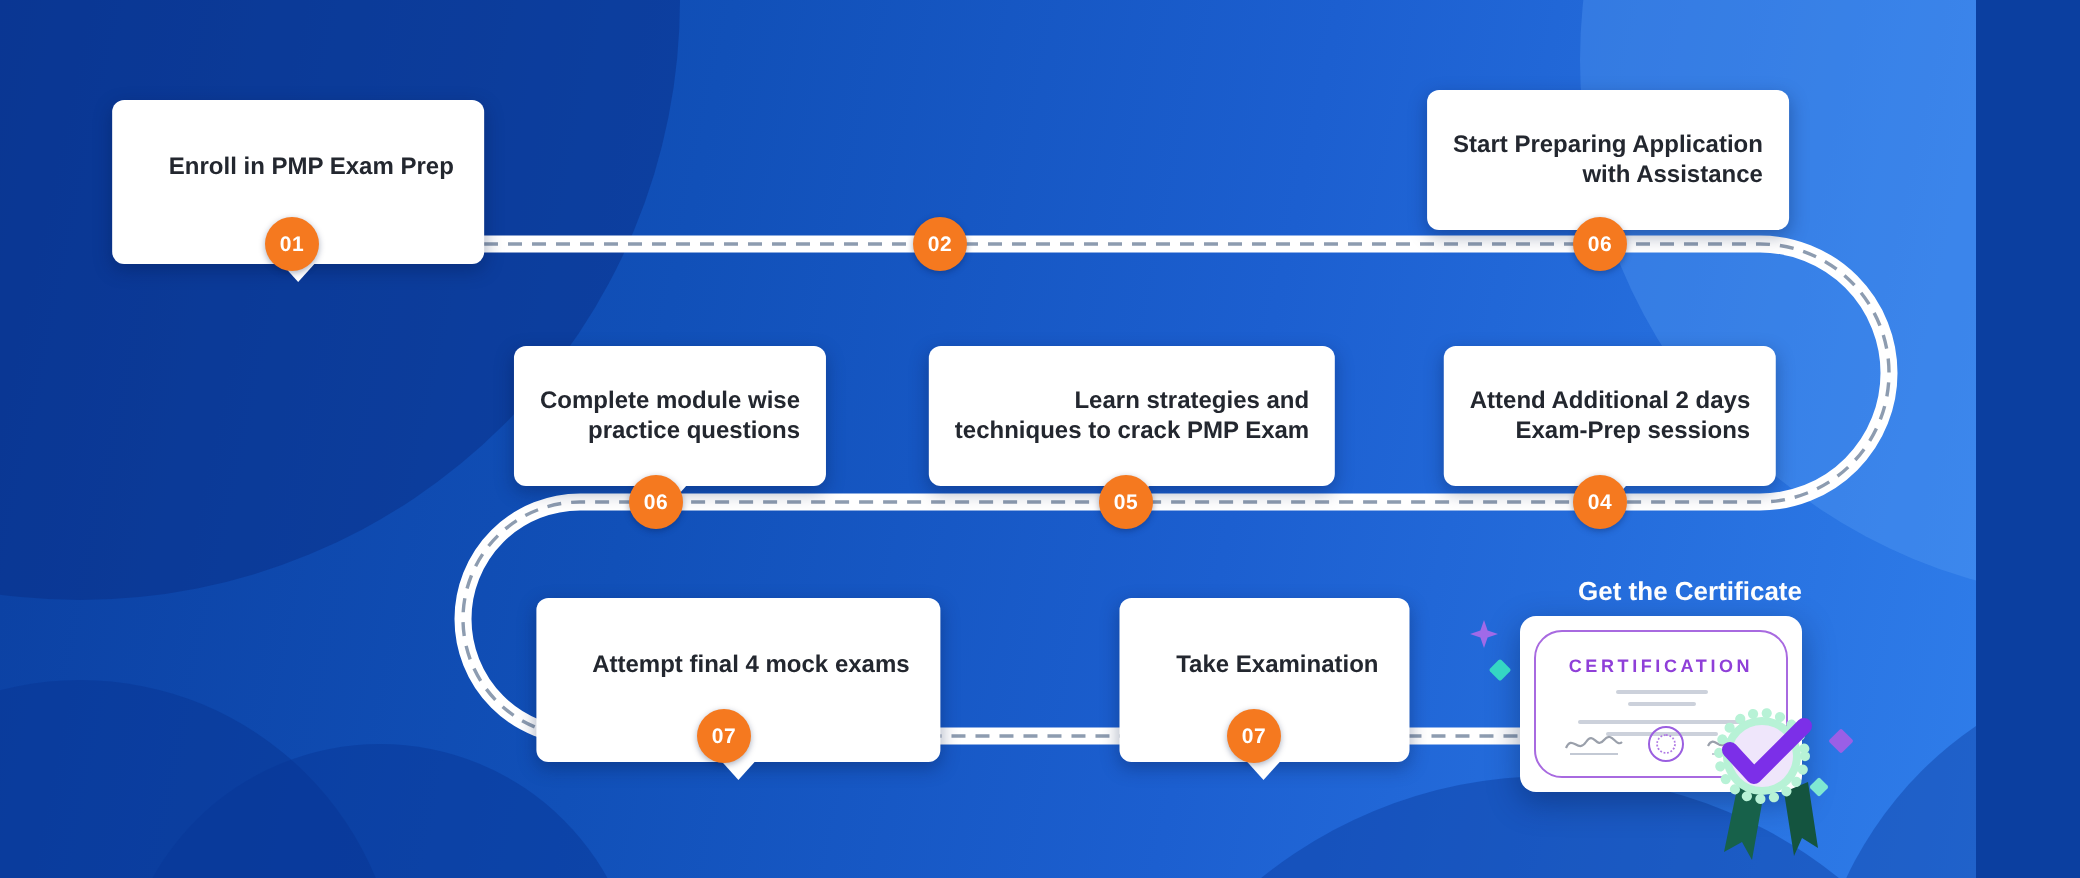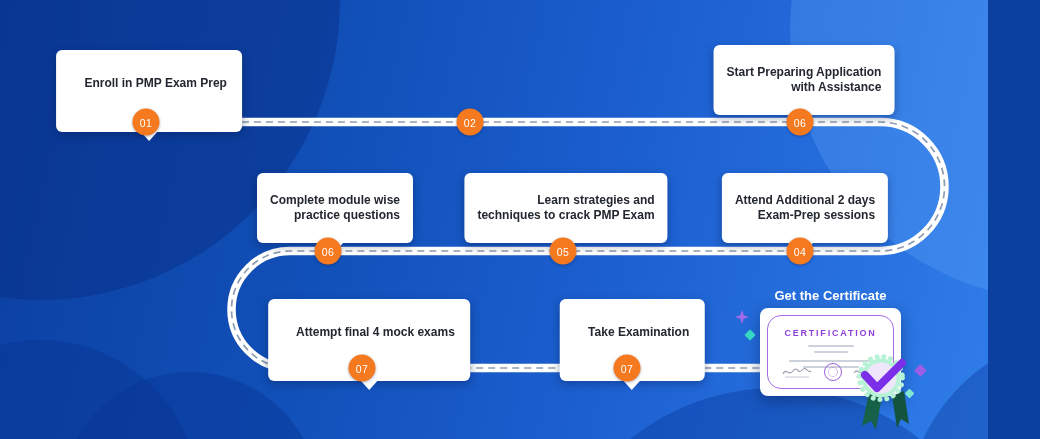--- a/index.html
+++ b/index.html
@@ -32,27 +32,27 @@
     position:absolute;left:50%;bottom:-9px;margin-left:-9px;width:0;height:0;
     border-left:9px solid transparent;border-right:9px solid transparent;
     border-top:10px solid #ffffff;
   }
   .dot{
     position:absolute;transform:translate(-50%,-50%);z-index:4;
     width:27px;height:27px;border-radius:50%;
     background:var(--step_orange,#f5791f);
     box-shadow:0 1px 3px rgba(6,24,70,.35);
     display:flex;align-items:center;justify-content:center;
-    color:#ffffff;font-size:10.5px;font-weight:400;letter-spacing:.3px;
+    color:#ffffff;font-size:10.5px;font-weight:700;letter-spacing:.3px;
   }
 
   
   .cert-heading{
     position:absolute;left:760px;top:288px;width:141px;z-index:5;
-    text-align:center;color:#ffffff;font-size:13px;font-weight:700;
+    text-align:right;color:#ffffff;font-size:13px;font-weight:700;
   }
   .cert-card{
     position:absolute;left:760px;top:308px;width:141px;height:88px;z-index:5;
     background:#ffffff;border-radius:8px;box-shadow:0 5px 16px rgba(6,24,70,.40);
   }
   .cert-inner{
     position:absolute;inset:7px;border:1px solid #a86ae0;border-radius:14px;
   }
   .cert-title{
     margin-top:12px;text-align:center;

